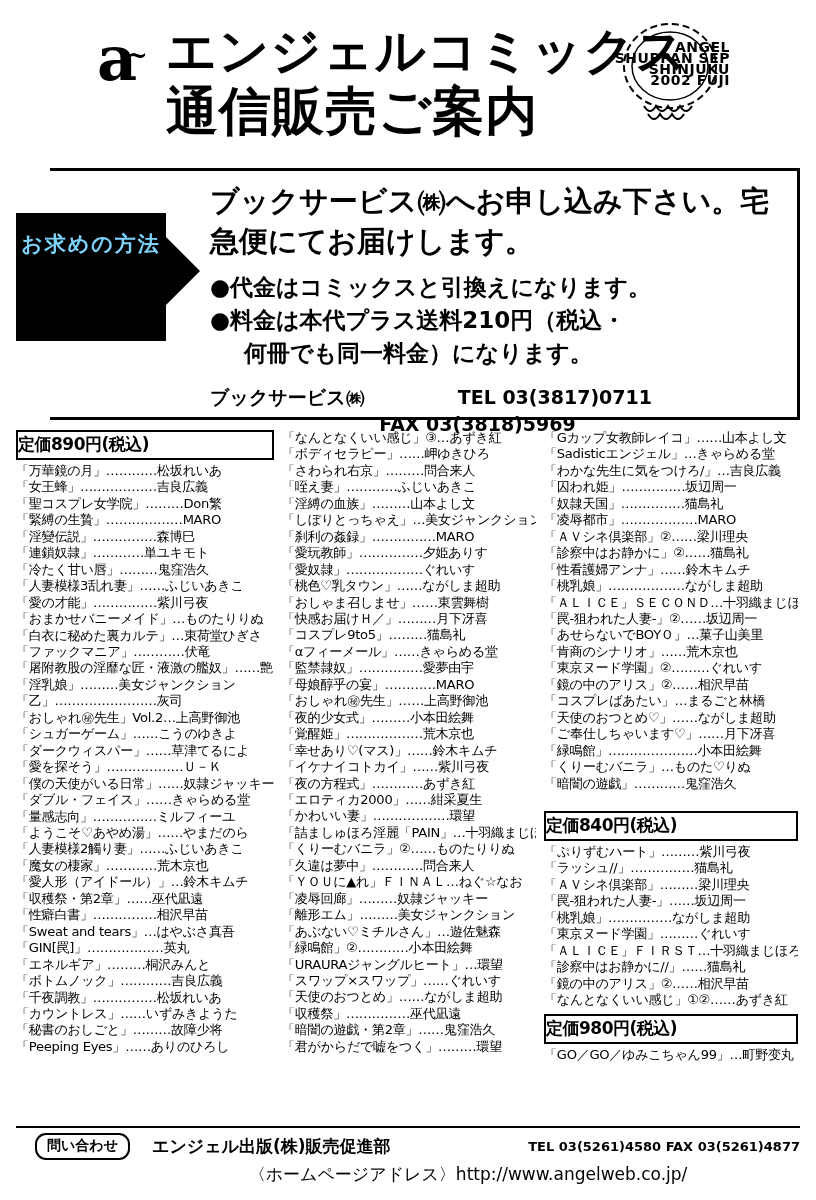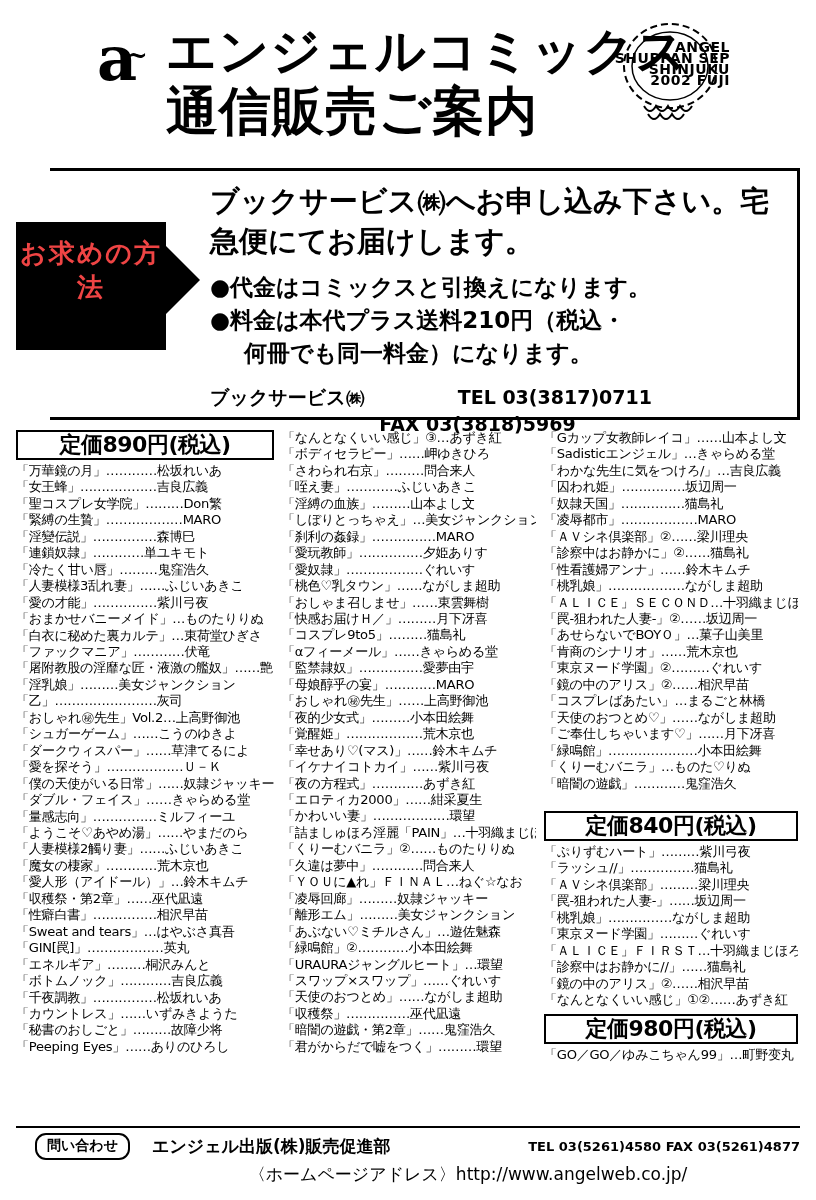--- a/index.html
+++ b/index.html
@@ -99,28 +99,28 @@
     border: 3px solid #000;
     border-left: none;
     margin-left: 34px;
     height: 252px;
     box-sizing: border-box;
     padding: 10px 14px 8px 160px;
   }
   .howto-tab {
     position: absolute;
     left: -34px;
-    top: 51px;
+    top: 42px;
     width: 150px;
     height: 128px;
     background: #000;
-    color: #ef4444;
+    color: #7dd3fc;
     font-family: "DejaVu Sans", sans-serif;
     font-weight: bold;
-    font-size: 26px;
+    font-size: 21px;
     line-height: 34px;
     text-align: center;
     padding-top: 14px;
     box-sizing: border-box;
     letter-spacing: 2px;
   }
   .howto-tab .arrow {
     position: absolute;
     right: -34px;
     top: 24px;
@@ -167,23 +167,22 @@
   }
   .col {
     width: 262px;
     box-sizing: border-box;
     padding-right: 4px;
   }
   .col + .col { padding-left: 4px; }
 
   .price-head {
     border: 2px solid #000;
-    text-align: center;
-    font-weight: bold;
-    font-size: 22px;
+    font-weight: bold;
+    font-size: 17px;
     line-height: 21px;
     padding: 2px 0 3px 0;
     margin-bottom: 3px;
     letter-spacing: -0.5px;
   }
   .item {
     font-size: 13.1px;
     line-height: 16.45px;
     white-space: nowrap;
     overflow: hidden;

